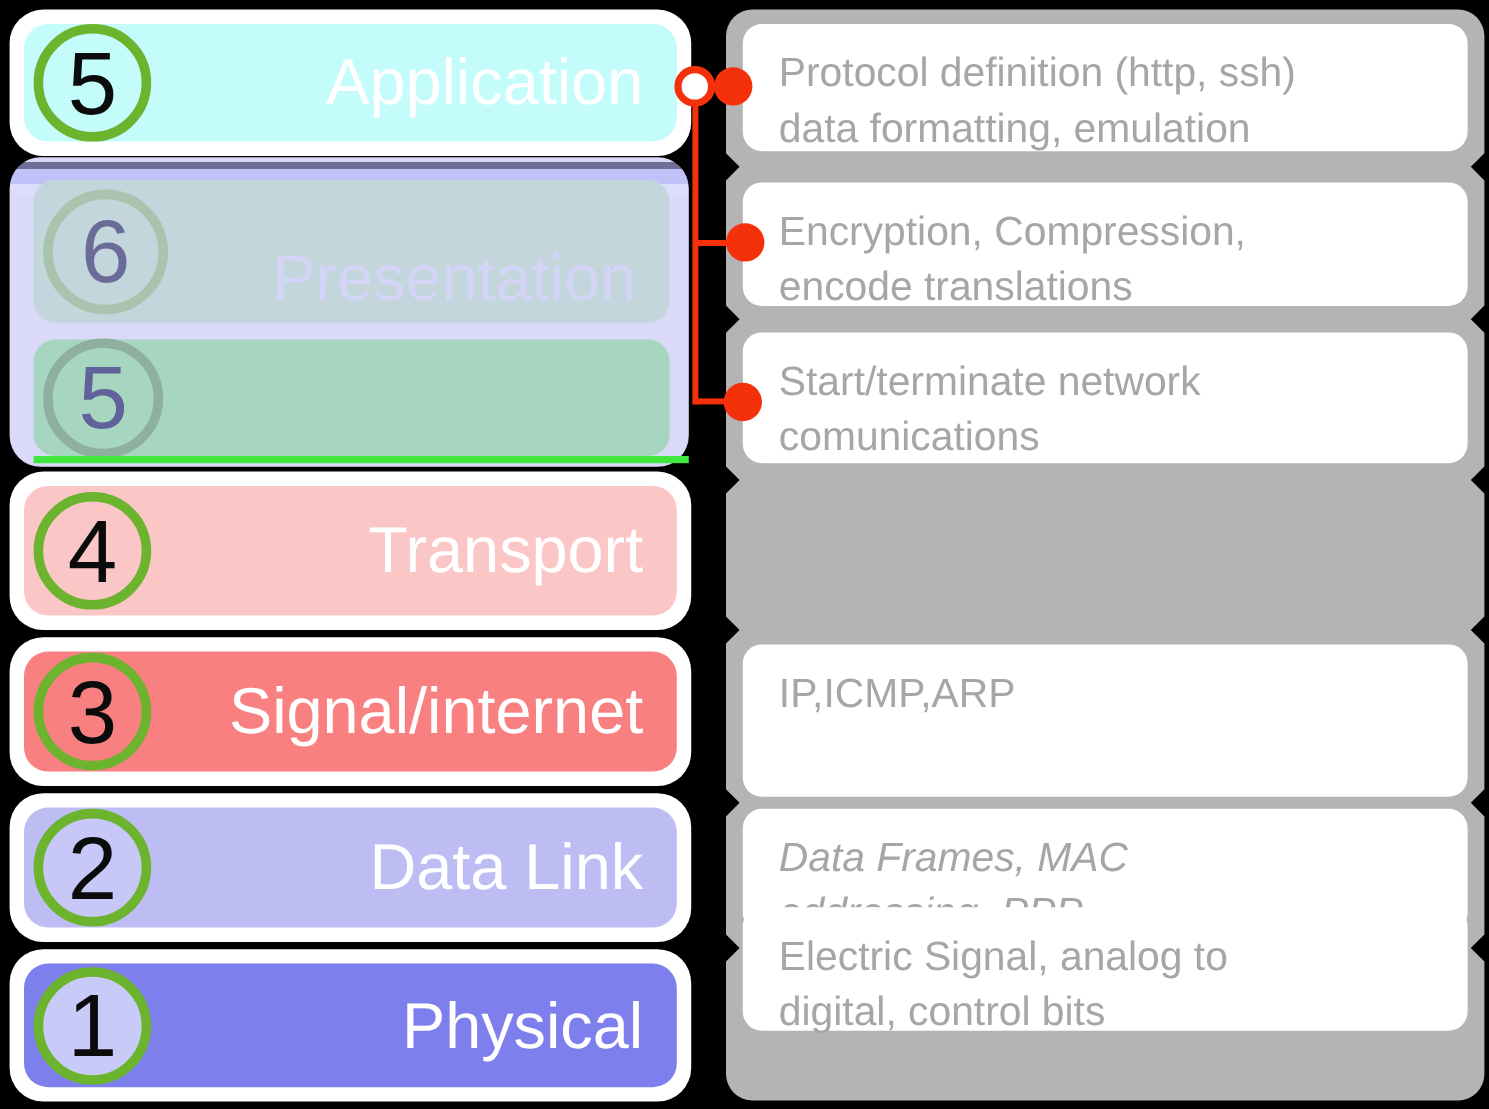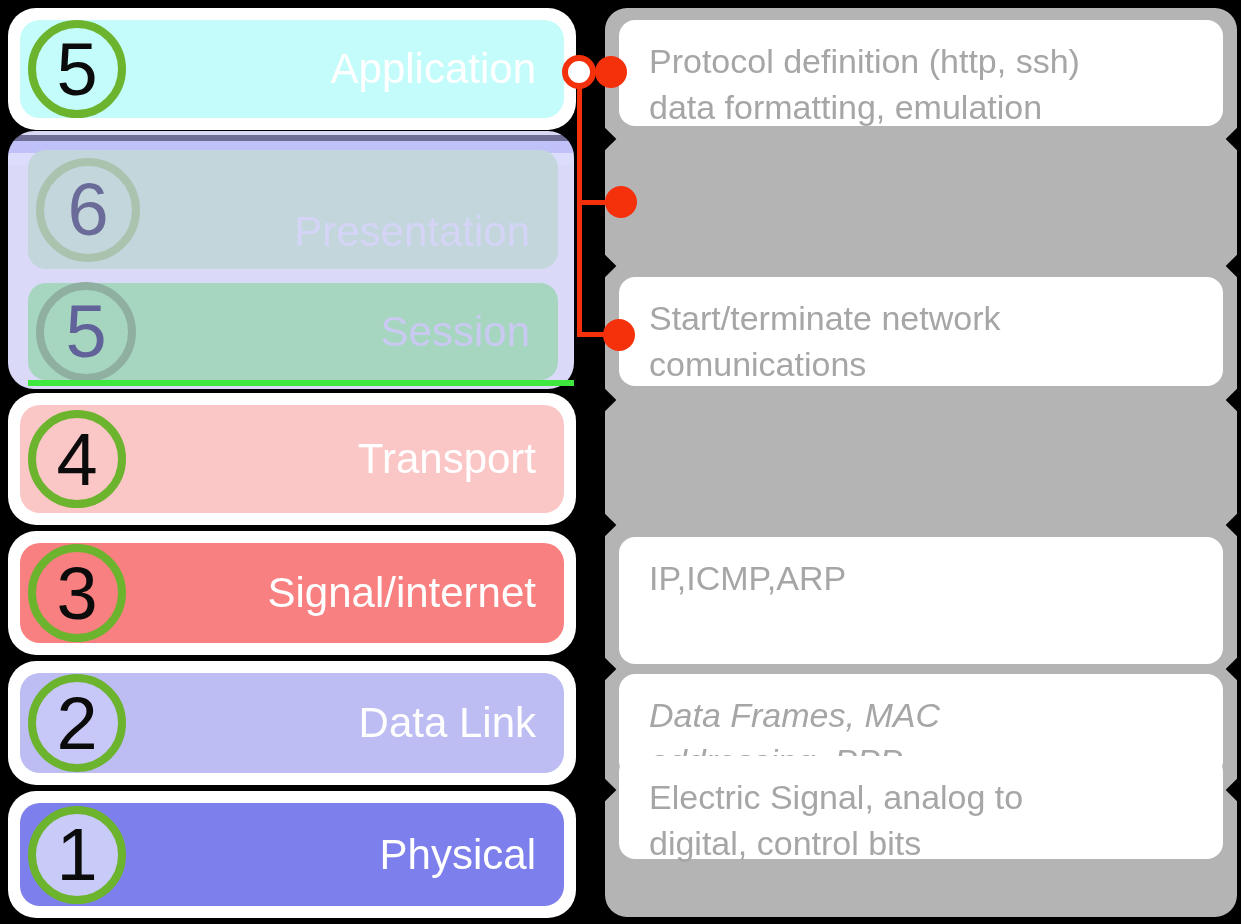--- a/index.html
+++ b/index.html
@@ -8,21 +8,21 @@
     font-family:"Liberation Sans","DejaVu Sans",sans-serif;
   }
   
   .lbox{position:absolute;left:8px;width:568px;background:#fff;border-radius:28px;
         padding:12px;box-sizing:border-box;}
   .lbox.outlined{box-shadow:0 0 0 3px #000;}
   .linner{width:100%;height:100%;border-radius:20px;display:flex;align-items:center;}
   .badge{box-sizing:border-box;width:98px;height:98px;border-radius:50%;
          border:8px solid #6cb32e;display:flex;align-items:center;justify-content:center;
          font-size:74px;color:#0b0b0b;margin-left:8px;flex:0 0 auto;}
-  .llabel{flex:1;text-align:right;padding-right:28px;font-size:42px;color:#fff;}
+  .llabel{flex:1;text-align:right;padding-right:28px;font-size:54px;color:#fff;}
 
   .box-app{top:8px;height:122px;}
   .fill-app{background:#c3fcfa;}
 
   .group{position:absolute;left:8px;top:131px;width:566px;height:258px;border-radius:26px;
          background:linear-gradient(to bottom,#d8d8f4 0px,#d8d8f4 4px,#6e6e96 4px,#6e6e96 10px,
                     #c1c1fa 10px,#c1c1fa 22px,#dcdcfc 22px,#dcdcfc 34px,#dadaf8 34px);}
   .ginner{position:absolute;left:20px;width:530px;border-radius:18px;display:flex;align-items:center;}
   .pres{top:19px;height:119px;background:#c3d6db;}
   .sess{top:152px;height:97px;background:#a6d6c0;}
@@ -87,21 +87,20 @@
     <div class="ginner pres">
       <div class="badge">
         <span>6</span>
       </div>
       <div class="llabel">Presentation</div>
     </div>
     <div class="ginner sess">
       <div class="badge">
         <span>5</span>
       </div>
-      <div class="llabel">Session</div>
     </div>
     <div class="greenline"></div>
   </div>
 
   <div class="lbox outlined box-transport">
     <div class="linner fill-transport">
       <div class="badge">
         <span>4</span>
       </div>
       <div class="llabel">Transport</div>
@@ -133,20 +132,24 @@
       </div>
       <div class="llabel">Physical</div>
     </div>
   </div>
 
   <div class="rcol">
     <div class="rbox r1">
       <div class="rtext">Protocol definition (http, ssh)
 data formatting, emulation</div>
     </div>
+    <div class="rbox r2">
+      <div class="rtext">Encryption, Compression,
+encode translations</div>
+    </div>
     <div class="rbox r3">
       <div class="rtext">Start/terminate network
 comunications</div>
     </div>
     <div class="rbox r5">
       <div class="rtext">IP,ICMP,ARP</div>
     </div>
     <div class="rbox r6">
       <div class="rtext">Data Frames, MAC
 addressing, PPP</div>

